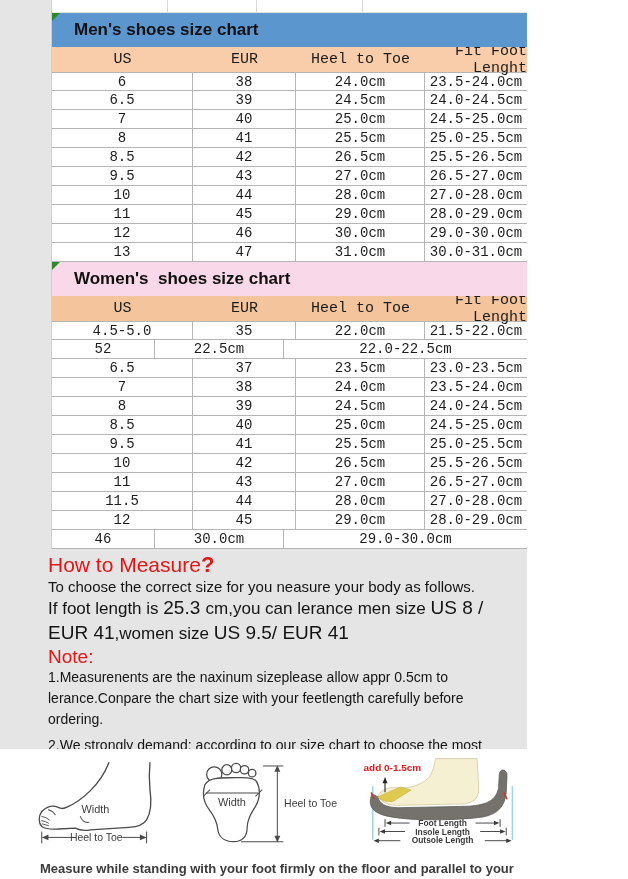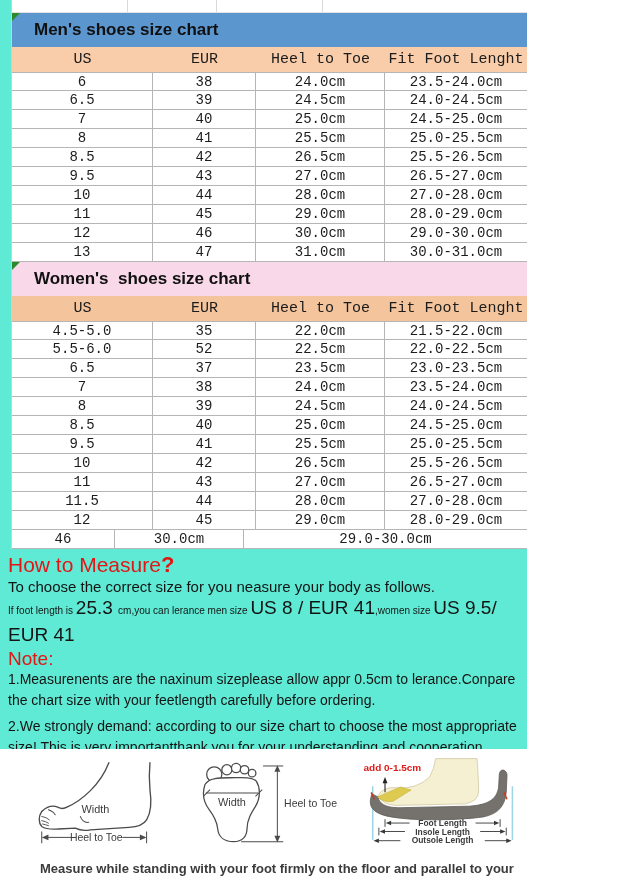--- a/index.html
+++ b/index.html
@@ -1,49 +1,49 @@
 <!DOCTYPE html>
 <html><head>
 <meta charset="utf-8">
 <style>
   * { margin:0; padding:0; box-sizing:border-box; }
   html,body { background:#fff; }
   body { font-family:"Liberation Sans", sans-serif; }
-  .page { position:relative; width:527px; height:879px; background:#5eead4; overflow:hidden; }
+  .page { position:relative; width:527px; height:879px; background:#e5e5e5; overflow:hidden;padding-left:40px; }
 
   
   .charts { margin-left:11px; border-left:1px solid #cfcfcf; }
   .topstrip { position:relative; height:13px; background:#fff; border-bottom:1px solid #e2e2e2; }
   .topstrip .vline { position:absolute; top:0; bottom:0; width:1px; background:#d9d9d9; }
 
   .bar { position:relative; height:34px; display:flex; align-items:center; padding-left:22px; }
   .bar-men { background:#5b96ce; }
   .bar-women { background:#f8d8e9; }
   .bar-title { font-weight:bold; font-size:17px; color:#101010; white-space:pre; }
   .tri { position:absolute; left:0; top:0; width:0; height:0;
          border-top:8px solid #2c8a2c; border-right:8px solid transparent; }
 
   .thead { display:flex; height:25px; font-family:"Liberation Mono", monospace; font-size:15px; color:#1c1c1c; }
   .thead-men { background:#f9cda9; }
   .thead-women { background:#f4c59d; }
   .th { display:flex; align-items:center; justify-content:center; }
   .tbody { font-family:"Liberation Mono", monospace; font-size:14px; color:#1c1c1c; }
   .tr { display:flex; height:19px; border-bottom:1px solid #b5b5b5; background:#fff; }
   .td { display:flex; align-items:center; justify-content:center; }
-  .c0 { width:141px;text-align:center; } .c1 { width:103px; } .c2 { width:129px; } .c3 { flex:1; }
+  .c0 { width:141px;text-align:center; } .c1 { width:103px; } .c2 { width:129px; } .c3 { flex:1;text-align:right; }
   .tr .c0, .tr .c1, .tr .c2 { border-right:1px solid #b5b5b5; }
   .tbody .tr:first-child { border-top:1px solid #b5b5b5; }
 
   
   .howto { padding:3px 8px 0 8px; color:#141414; }
   .h-measure { color:#e31616; font-size:21px; line-height:25px; font-weight:400; }
   .h-measure .qmark { font-weight:700; font-size:22px; }
   .intro { font-size:15px; line-height:19px; }
   .example { line-height:24px; }
-  .example .small { font-size:10px;margin-top:42px; }
+  .example .small { font-size:17px;margin-top:42px; }
   .example .large { font-size:19px; }
   .note-label { color:#e31616; font-size:19px; line-height:21px; }
   .note { font-size:14px; line-height:21px; margin-bottom:5px; }
 
   
   .bottom-block { position:absolute; left:0; right:0; bottom:0; height:130px; background:#fff; }
   .diagrams { display:flex; align-items:flex-end; justify-content:space-between; height:102px; padding:0 4px 0 30px; }
   svg text { font-family:"Liberation Sans", sans-serif; }
   .footer-text { margin:10px 0 0 40px; font-size:13px; font-weight:bold; color:#3b3b3b; }
   .footer-bar { height:6px; margin:3px 14px 0 14px;
@@ -149,21 +149,20 @@
         <div class="th c3">Fit Foot Lenght</div>
       </div>
       <div class="tbody">
           <div class="tr">
             <div class="td c0">4.5-5.0</div>
             <div class="td c1">35</div>
             <div class="td c2">22.0cm</div>
             <div class="td c3">21.5-22.0cm</div>
           </div>
           <div class="tr">
-            <div class="td c0">5.5-6.0</div>
             <div class="td c1">52</div>
             <div class="td c2">22.5cm</div>
             <div class="td c3">22.0-22.5cm</div>
           </div>
           <div class="tr">
             <div class="td c0">6.5</div>
             <div class="td c1">37</div>
             <div class="td c2">23.5cm</div>
             <div class="td c3">23.0-23.5cm</div>
           </div>

